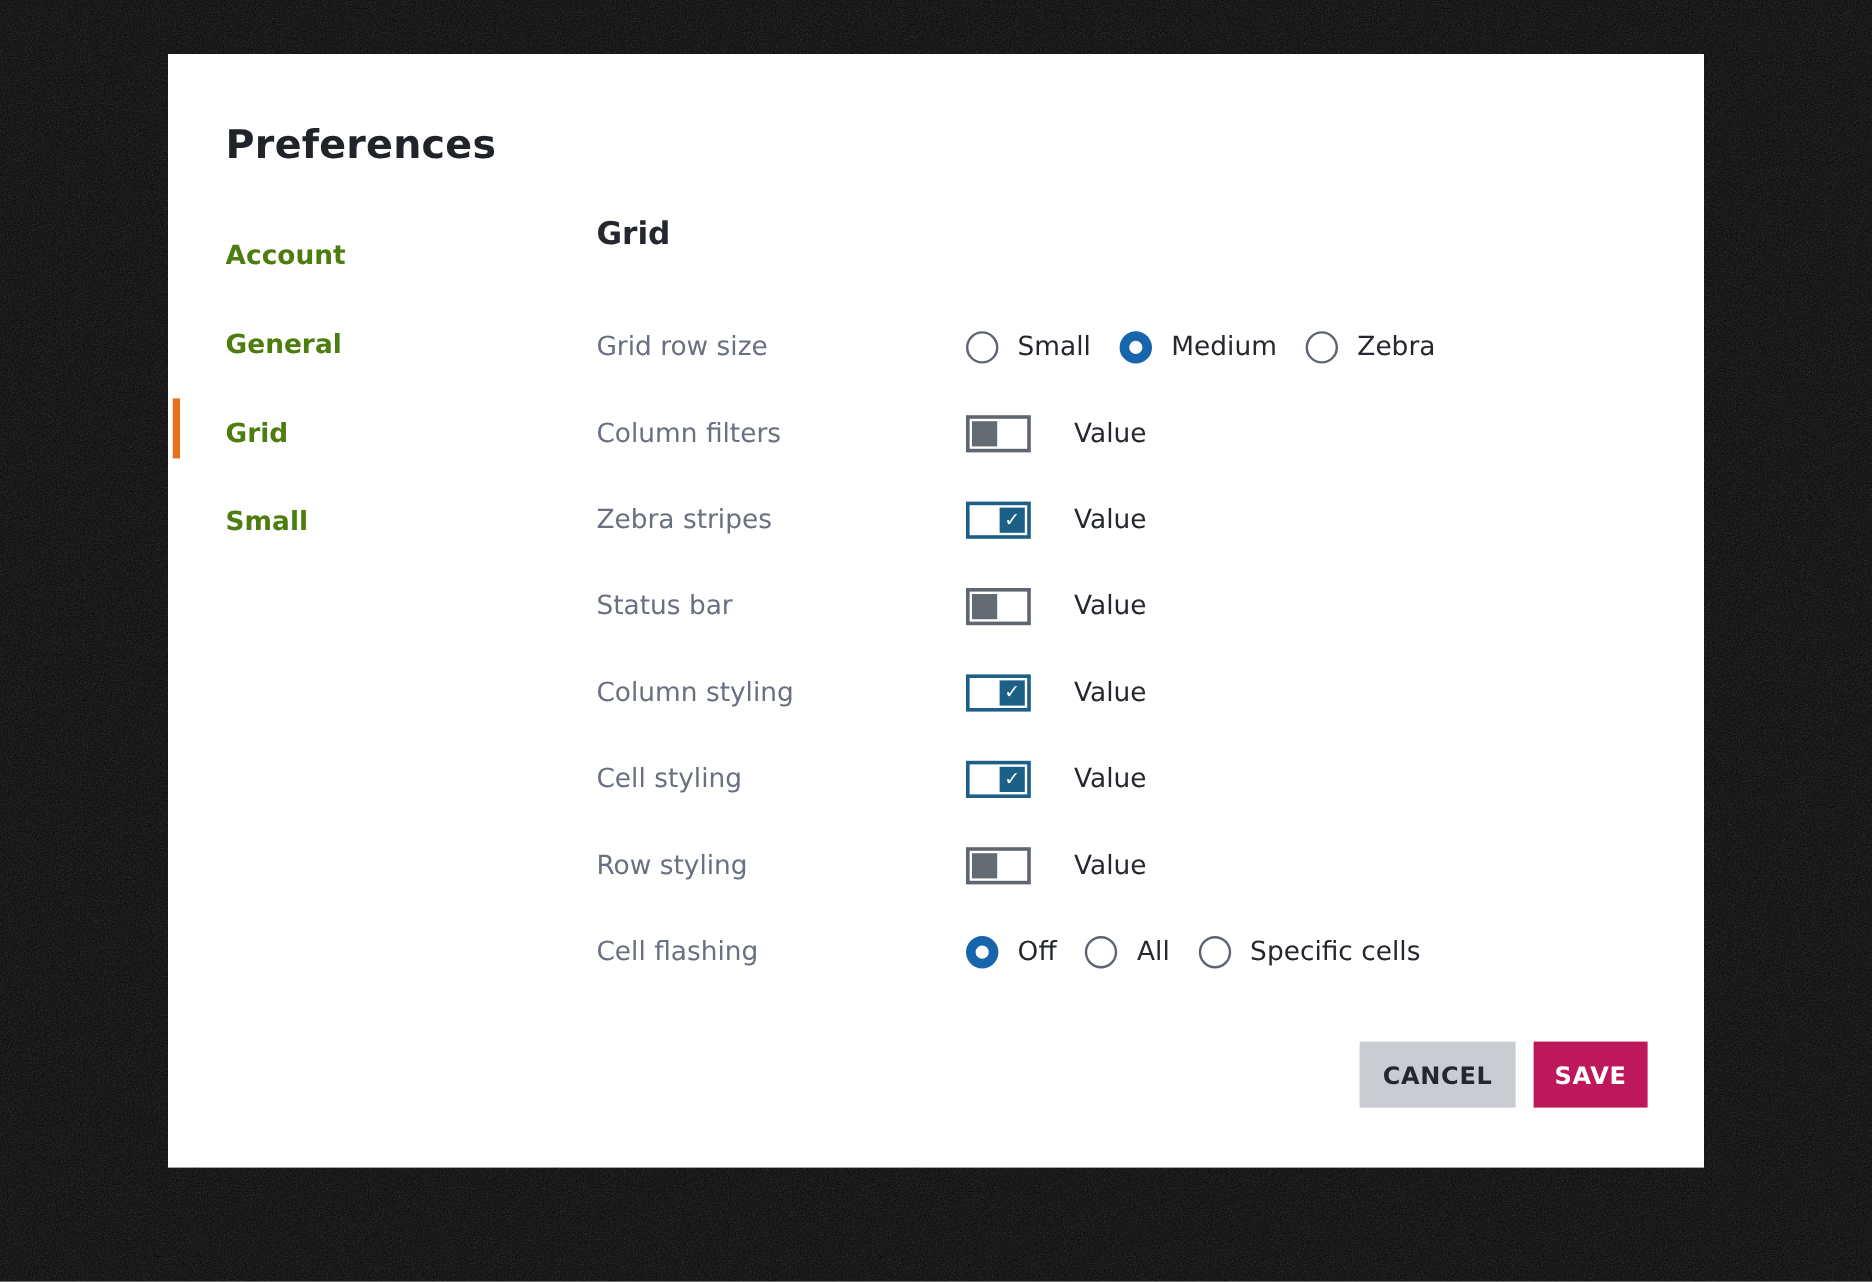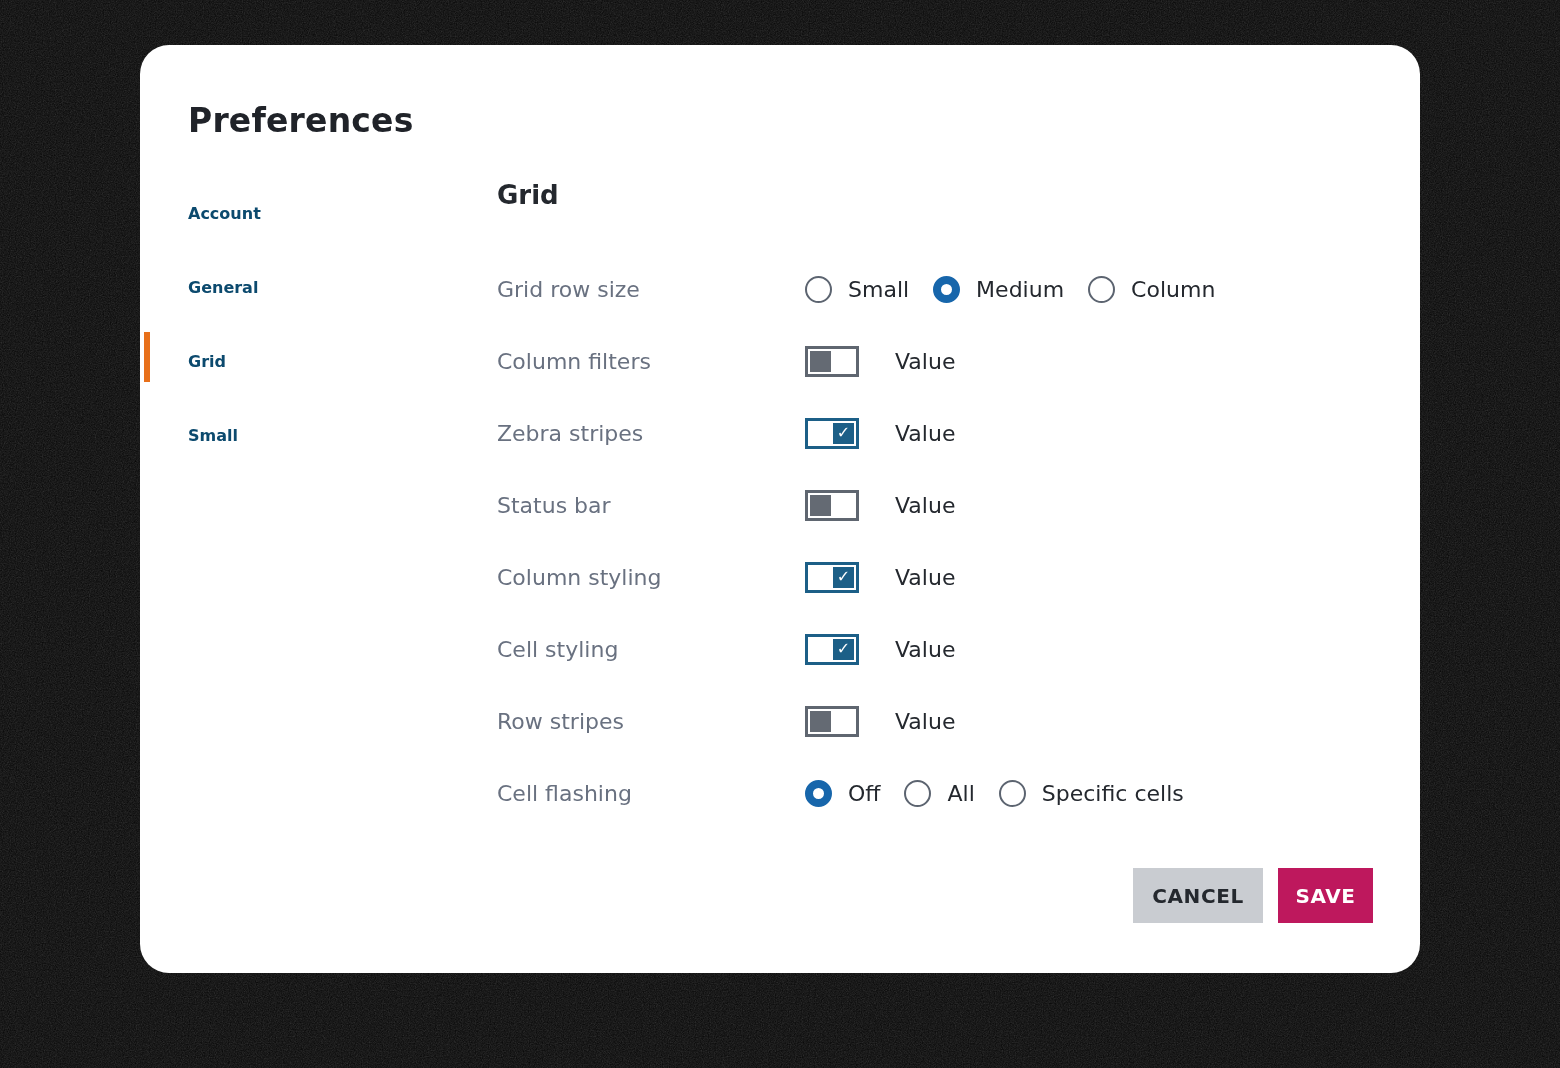--- a/index.html
+++ b/index.html
@@ -10,34 +10,33 @@
     font-family: "DejaVu Sans", "Liberation Sans", sans-serif;
   }
   .bg-noise {
     position: absolute; inset: 0; width: 100%; height: 100%;
     opacity: 0.22; pointer-events: none;
   }
   .dialog-card {
     position: absolute; left: 140px; top: 45px;
     width: 1280px; height: 928px;
     background: #ffffff;
-    border-radius: 29px;
   }
   .dialog-title {
     position: absolute; left: 48px; top: 56px;
     font-size: 33px; font-weight: 600; color: #202329;
     letter-spacing: 0.2px;
   }
   
   .sidebar-nav {
     position: absolute; left: 48px; top: 131px; width: 260px;
   }
   .sidebar-item {
     height: 74px; display: flex; align-items: center;
-    font-size: 16px; font-weight: 600; color: #0c4a6e;
+    font-size: 22px; font-weight: 600; color: #4d7c0f;
     cursor: pointer;
   }
   .active-bar {
     position: absolute; left: 4px; top: 287px;
     width: 6px; height: 50px; background: #e8701a;
   }
   
   .panel-heading {
     position: absolute; left: 357px; top: 135px;
     font-size: 26px; font-weight: 600; color: #24282e;
@@ -126,21 +125,21 @@
           <div class="radio-option">
             <div class="radio"></div>
             <div class="radio-label">Small</div>
           </div>
           <div class="radio-option">
             <div class="radio selected"></div>
             <div class="radio-label">Medium</div>
           </div>
           <div class="radio-option">
             <div class="radio"></div>
-            <div class="radio-label">Column</div>
+            <div class="radio-label">Zebra</div>
           </div>
         </div>
       </div>
       <div class="row">
         <div class="row-label">Column filters</div>
         <div class="row-control">
           <div class="toggle">
             <div class="handle"></div>
           </div>
           <div class="value-label">Value</div>
@@ -176,21 +175,21 @@
       <div class="row">
         <div class="row-label">Cell styling</div>
         <div class="row-control">
           <div class="toggle checked">
             <div class="handle">✓</div>
           </div>
           <div class="value-label">Value</div>
         </div>
       </div>
       <div class="row">
-        <div class="row-label">Row stripes</div>
+        <div class="row-label">Row styling</div>
         <div class="row-control">
           <div class="toggle">
             <div class="handle"></div>
           </div>
           <div class="value-label">Value</div>
         </div>
       </div>
       <div class="row">
         <div class="row-label">Cell flashing</div>
         <div class="row-control radio-group">

